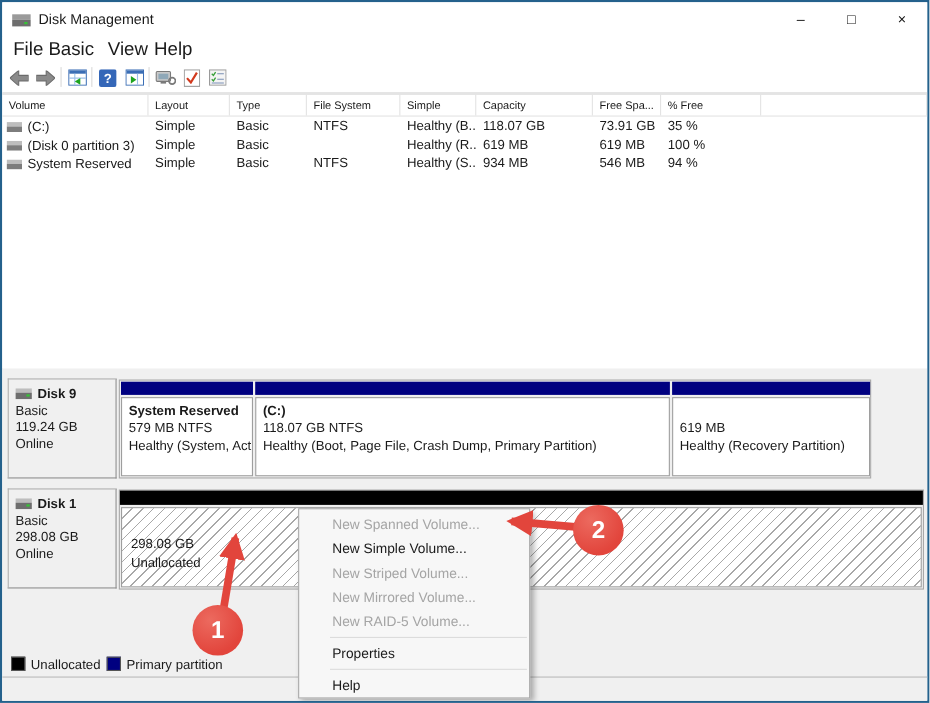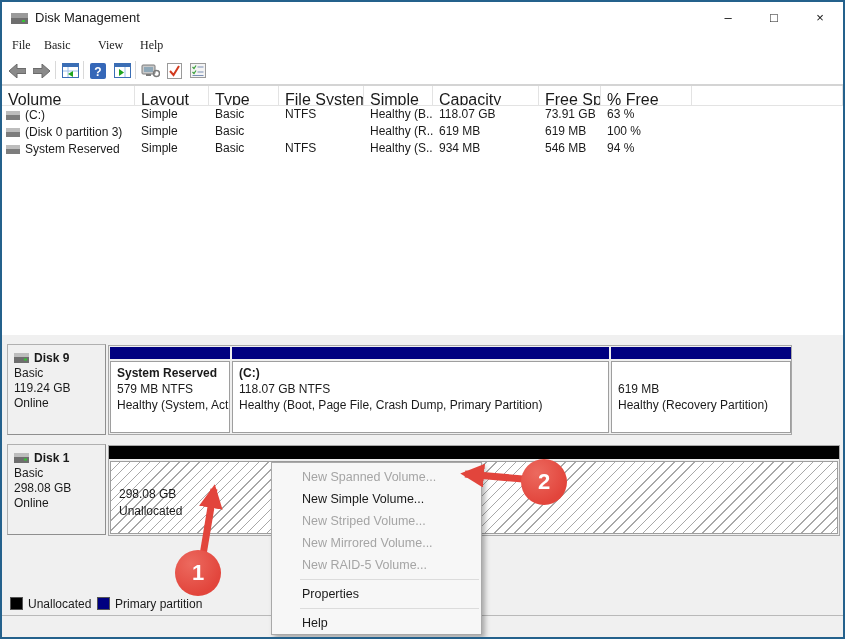--- a/index.html
+++ b/index.html
@@ -10,30 +10,30 @@
     border:2px solid #24618c; overflow:hidden;
   }
   
   .titlebar { position:absolute; left:0; top:0; width:100%; height:31px; background:#fff; }
   .title-icon { position:absolute; left:9px; top:8px; width:17px; height:15px; }
   .title-text { position:absolute; left:33px; top:8px; font-size:13px; }
   .win-btn { position:absolute; top:0; width:46px; height:31px; text-align:center; line-height:31px; font-size:13px; color:#111; cursor:default; }
   #btn-min { right:92px; } #btn-max { right:46px; } #btn-close { right:0; }
   
   .menubar { position:absolute; left:0; top:31px; width:100%; height:23px; background:#fff; }
-  .menu-item { position:absolute; top:3px; height:18px; line-height:18px; padding:0 6px; font-size:12px;font-family:Liberation Serif, serif; }
+  .menu-item { position:absolute; top:3px; height:18px; line-height:18px; padding:0 6px; font-size:17px; }
   
   .toolbar { position:absolute; left:0; top:54px; width:100%; height:29px; background:#fff; border-bottom:1px solid #d4d4d4; }
   .tb-btn { position:absolute; top:4px; width:22px; height:21px; display:flex; align-items:center; justify-content:center; }
   .tb-sep { position:absolute; top:5px; width:1px; height:18px; background:#d9d9d9; }
   
   .vol-table { position:absolute; left:0; top:83px; width:100%; height:250px; background:#fff; border-top:1px solid #d4d4d4; }
   .grid-row { display:grid; grid-template-columns:133px 74px 70px 85px 69px 106px 62px 91px 1fr; }
   .hdr { height:20px; border-bottom:1px solid #e3e3e3; }
-  .hdr .cell { border-right:1px solid #e3e3e3; padding:5px 0 0 6px; font-size:16px; white-space:nowrap; overflow:hidden; }
+  .hdr .cell { border-right:1px solid #e3e3e3; padding:5px 0 0 6px; font-size:10px; white-space:nowrap; overflow:hidden; }
   .vrow { height:17px; }
   .vrow .cell { padding:1px 0 0 6px; white-space:nowrap; overflow:hidden; font-size:12px; }
   .vol-cell { display:flex; align-items:center; gap:5px; padding-left:4px !important; }
   .vol-ico { width:14px; height:9px; flex:0 0 auto; }
   
   .graphic { position:absolute; left:0; top:333px; width:100%; height:304px; background:#f0f0f0; }
   .disk-panel { position:absolute; left:5px; width:99px; height:91px; background:#f0f0f0; border:1px solid #b0b0b0; border-right-color:#8f8f8f; border-bottom-color:#8f8f8f; padding:5px 0 0 6px; }
   .disk-title { display:flex; align-items:center; gap:5px; font-weight:bold; height:16px; }
   .disk-line { height:15px; line-height:15px; }
   .disk-strip { position:absolute; border:1px solid #a8a8a8; background:#efefef; }
@@ -170,21 +170,21 @@
             <rect y="4" width="14" height="5" fill="#7d7d7d"></rect>
           </svg>
           <span>(C:)</span>
         </div>
       <div class="cell">Simple</div>
       <div class="cell">Basic</div>
       <div class="cell">NTFS</div>
       <div class="cell">Healthy (B...</div>
       <div class="cell">118.07 GB</div>
       <div class="cell">73.91 GB</div>
-      <div class="cell">63 %</div>
+      <div class="cell">35 %</div>
       <div class="cell"></div>
     </div>
     <div class="grid-row vrow">
       <div class="cell vol-cell">
           <svg class="vol-ico" viewBox="0 0 14 9">
             <rect width="14" height="4" fill="#bdbdbd"></rect>
             <rect y="4" width="14" height="5" fill="#7d7d7d"></rect>
           </svg>
           <span>(Disk 0 partition 3)</span>
         </div>

